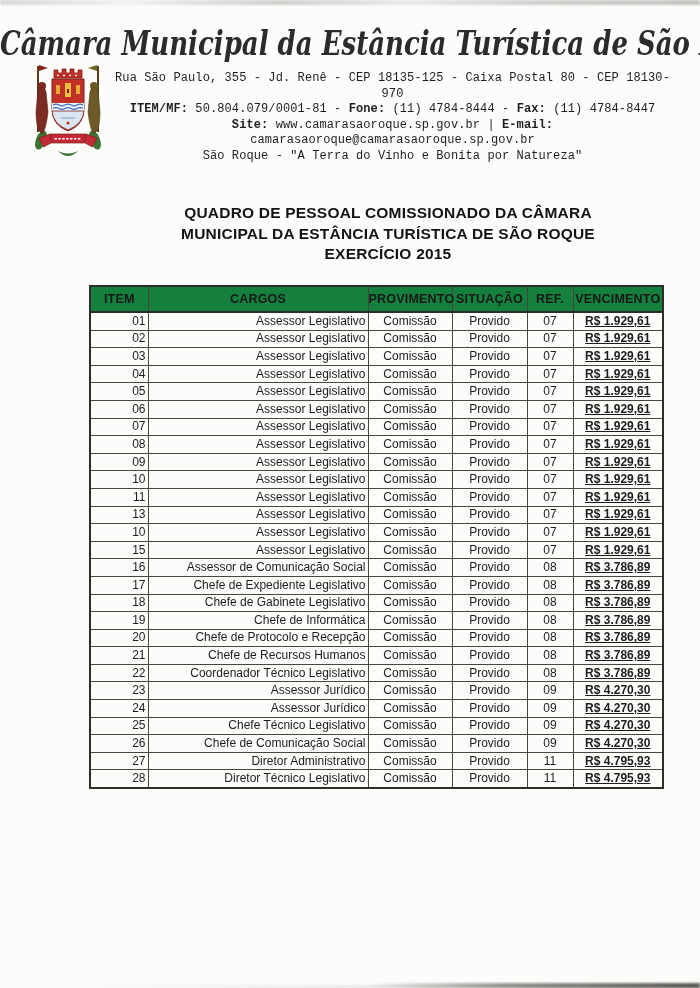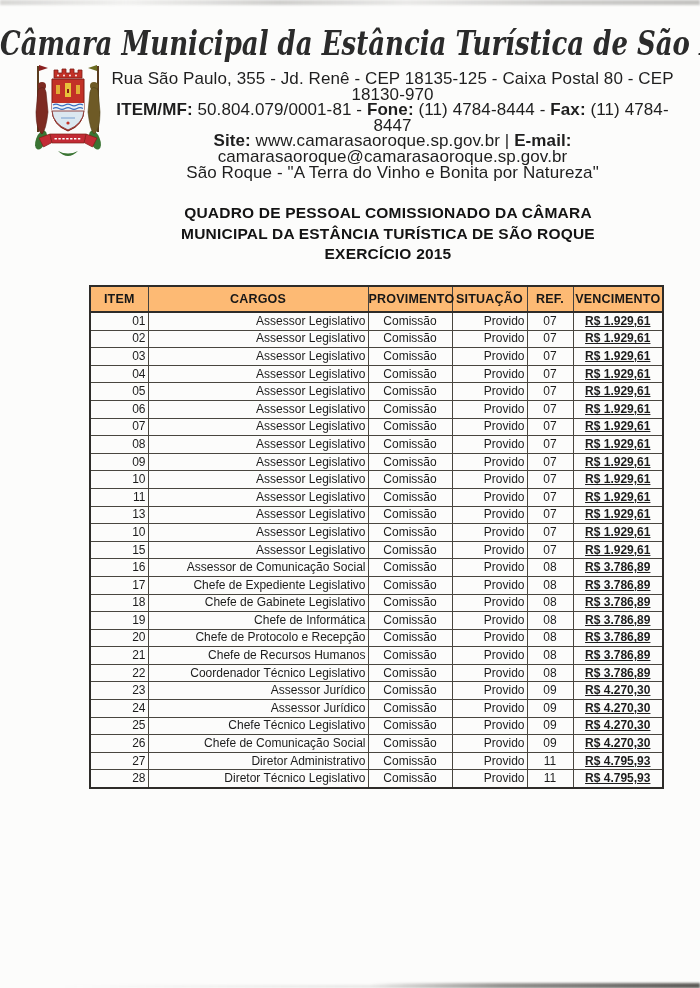--- a/index.html
+++ b/index.html
@@ -32,51 +32,52 @@
   .script-title{
     position:absolute; top:24px; left:0; width:700px;
     text-align:center; white-space:nowrap;
     font-family:"DejaVu Serif", serif; font-style:italic; font-weight:bold;
     font-size:26px; color:#2b2b2b;
     transform:scaleY(1.3); transform-origin:center top;
   }
   .crest{ position:absolute; left:28px; top:60px; width:80px; height:104px; }
   .address{
     position:absolute; left:105px; top:71px; width:575px;
-    text-align:center; font-size:17px; line-height:15.6px; color:#1e1e1e;
+    text-align:center; font-size:12px; line-height:15.6px; color:#1e1e1e;
     letter-spacing:.1px;
+    font-family:Liberation Mono, monospace;
   }
   .address b{ font-weight:bold; }
   
   .doc-title{
     position:absolute; top:203px; left:38px; width:700px;
     text-align:center; font-weight:bold; font-size:15.5px; line-height:20.5px;
     color:#131313; letter-spacing:.2px;
   }
   
   .table-wrap{ position:absolute; left:89px; top:285px; }
   table.quadro{
     border-collapse:collapse; table-layout:fixed; width:573px;
     border:2px solid #2e2c29;
   }
   table.quadro th{
-    height:24px; background:#fdba74;
+    height:24px; background:#15803d;
     font-size:12.5px; font-weight:bold; text-align:center;
     border:1px solid #45423e; border-bottom:2px solid #2e2c29;
     color:#171717; padding:0; letter-spacing:.2px;
   }
   table.quadro td{
     height:16.6px; font-size:12px; line-height:15px;
     border:1px solid #49463f; padding:0 2px; color:#1c1c1c;
     white-space:nowrap; overflow:hidden;
   }
   td.c0{ text-align:right; }
   td.c1{ text-align:right; padding-left:13px; }
   td.c2{ text-align:center; padding-left:7px; }
-  td.c3{ text-align:right; padding-left:7px; }
+  td.c3{ text-align:center; padding-left:7px; }
   td.c4{ text-align:center; }
   td.c5{ text-align:center; font-weight:bold;text-decoration:underline; }
 </style>
 </head>
 <body>
 
 <div class="page">
 
   <div class="top-strip"></div>
 

